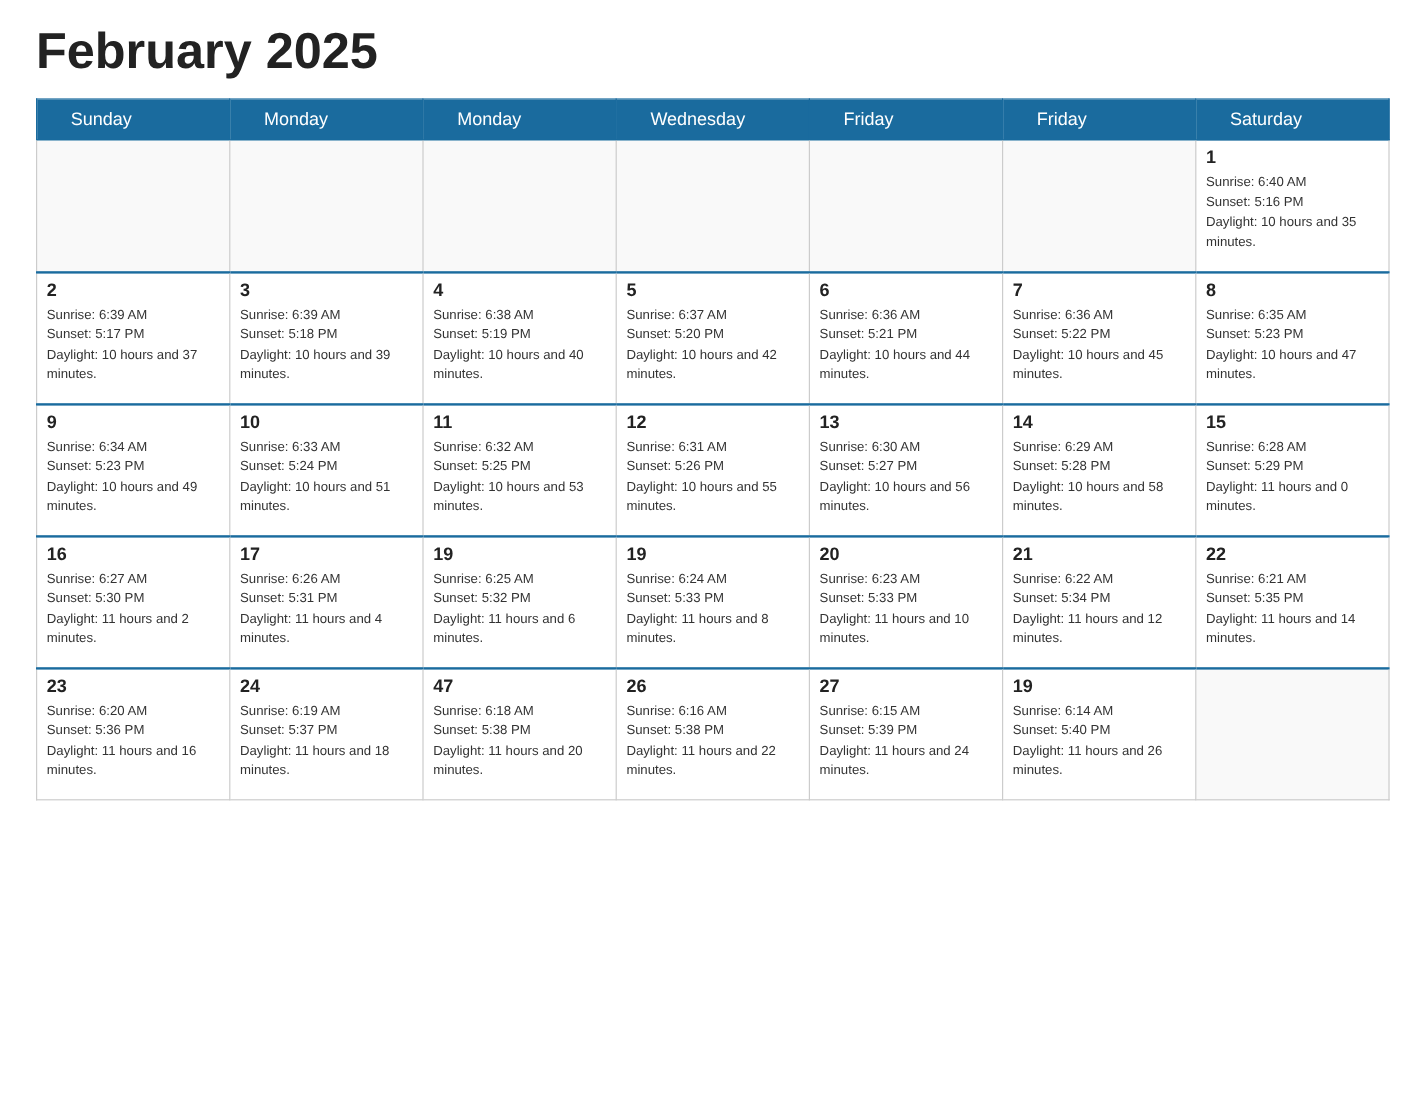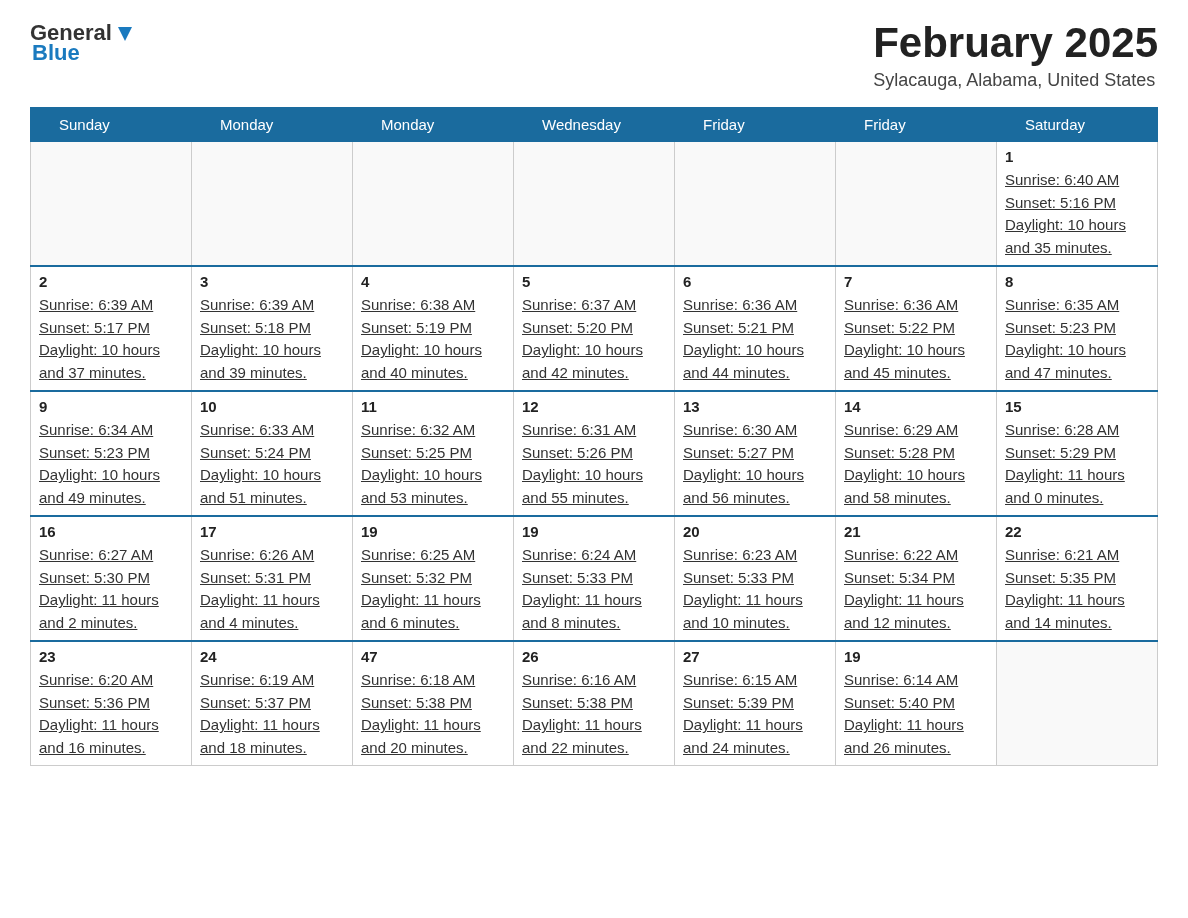--- a/index.html
+++ b/index.html
@@ -67,50 +67,37 @@
       min-height: 110px;
       height: 110px;
     }
     .day-number {
       font-size: 15px;
       font-weight: bold;
       color: #222;
       margin-bottom: 4px;
     }
     .day-info {
-      font-size: 15px;
+      font-size: 11px;
       color: #333;
       line-height: 1.5;
-      text-decoration: underline;
     }
     .empty-cell {
       background: #f9f9f9;
     }
     .row-separator td {
       border-top: 2px solid #1a6b9e;
     }
   </style>
 </head>
 <body>
 
 <div class="header">
-  <div class="logo">
-    <div style="display:flex; flex-direction:column; align-items:flex-start;">
-      <div style="display:flex; align-items:center;">
-        <span class="logo-text-general">General</span>
-        <svg width="22" height="22" viewBox="0 0 22 22" style="margin-left:2px; margin-top:2px;">
-          <polygon points="4,4 18,4 11,18" fill="#1a7abf"></polygon>
-        </svg>
-      </div>
-      <span class="logo-text-blue" style="margin-top:-6px; margin-left:2px;">Blue</span>
-    </div>
-  </div>
   <div class="title-block">
     <div class="month-title">February 2025</div>
-    <div class="location">Sylacauga, Alabama, United States</div>
   </div>
 </div>
 
 <table class="calendar">
   <thead>
     <tr>
     <th>Sunday</th>
         <th>Monday</th>
         <th>Monday</th>
         <th>Wednesday</th>

